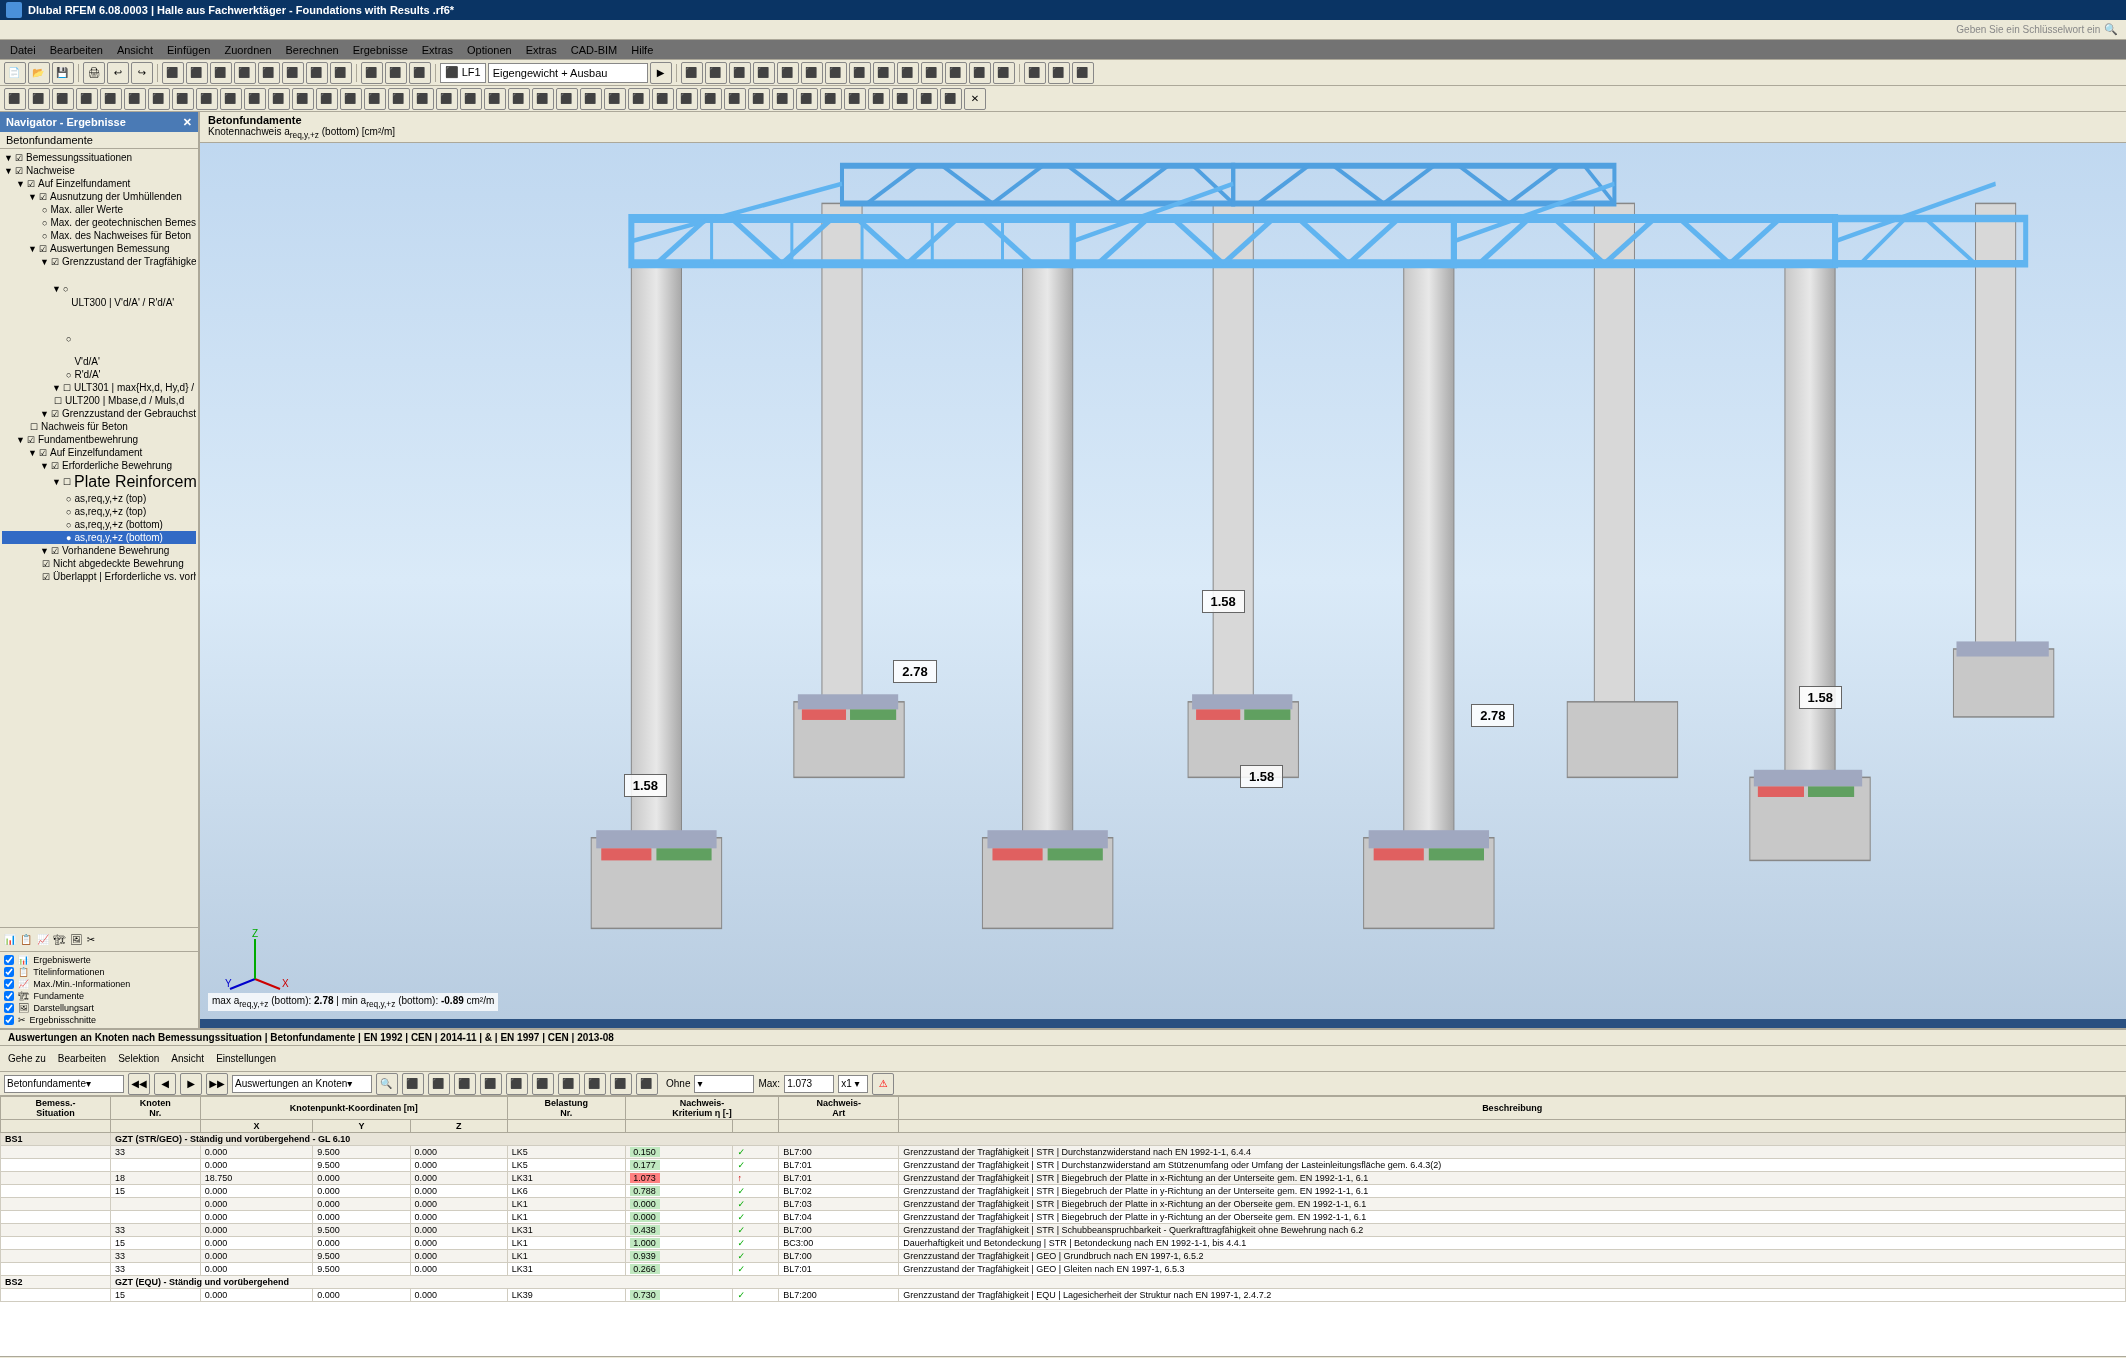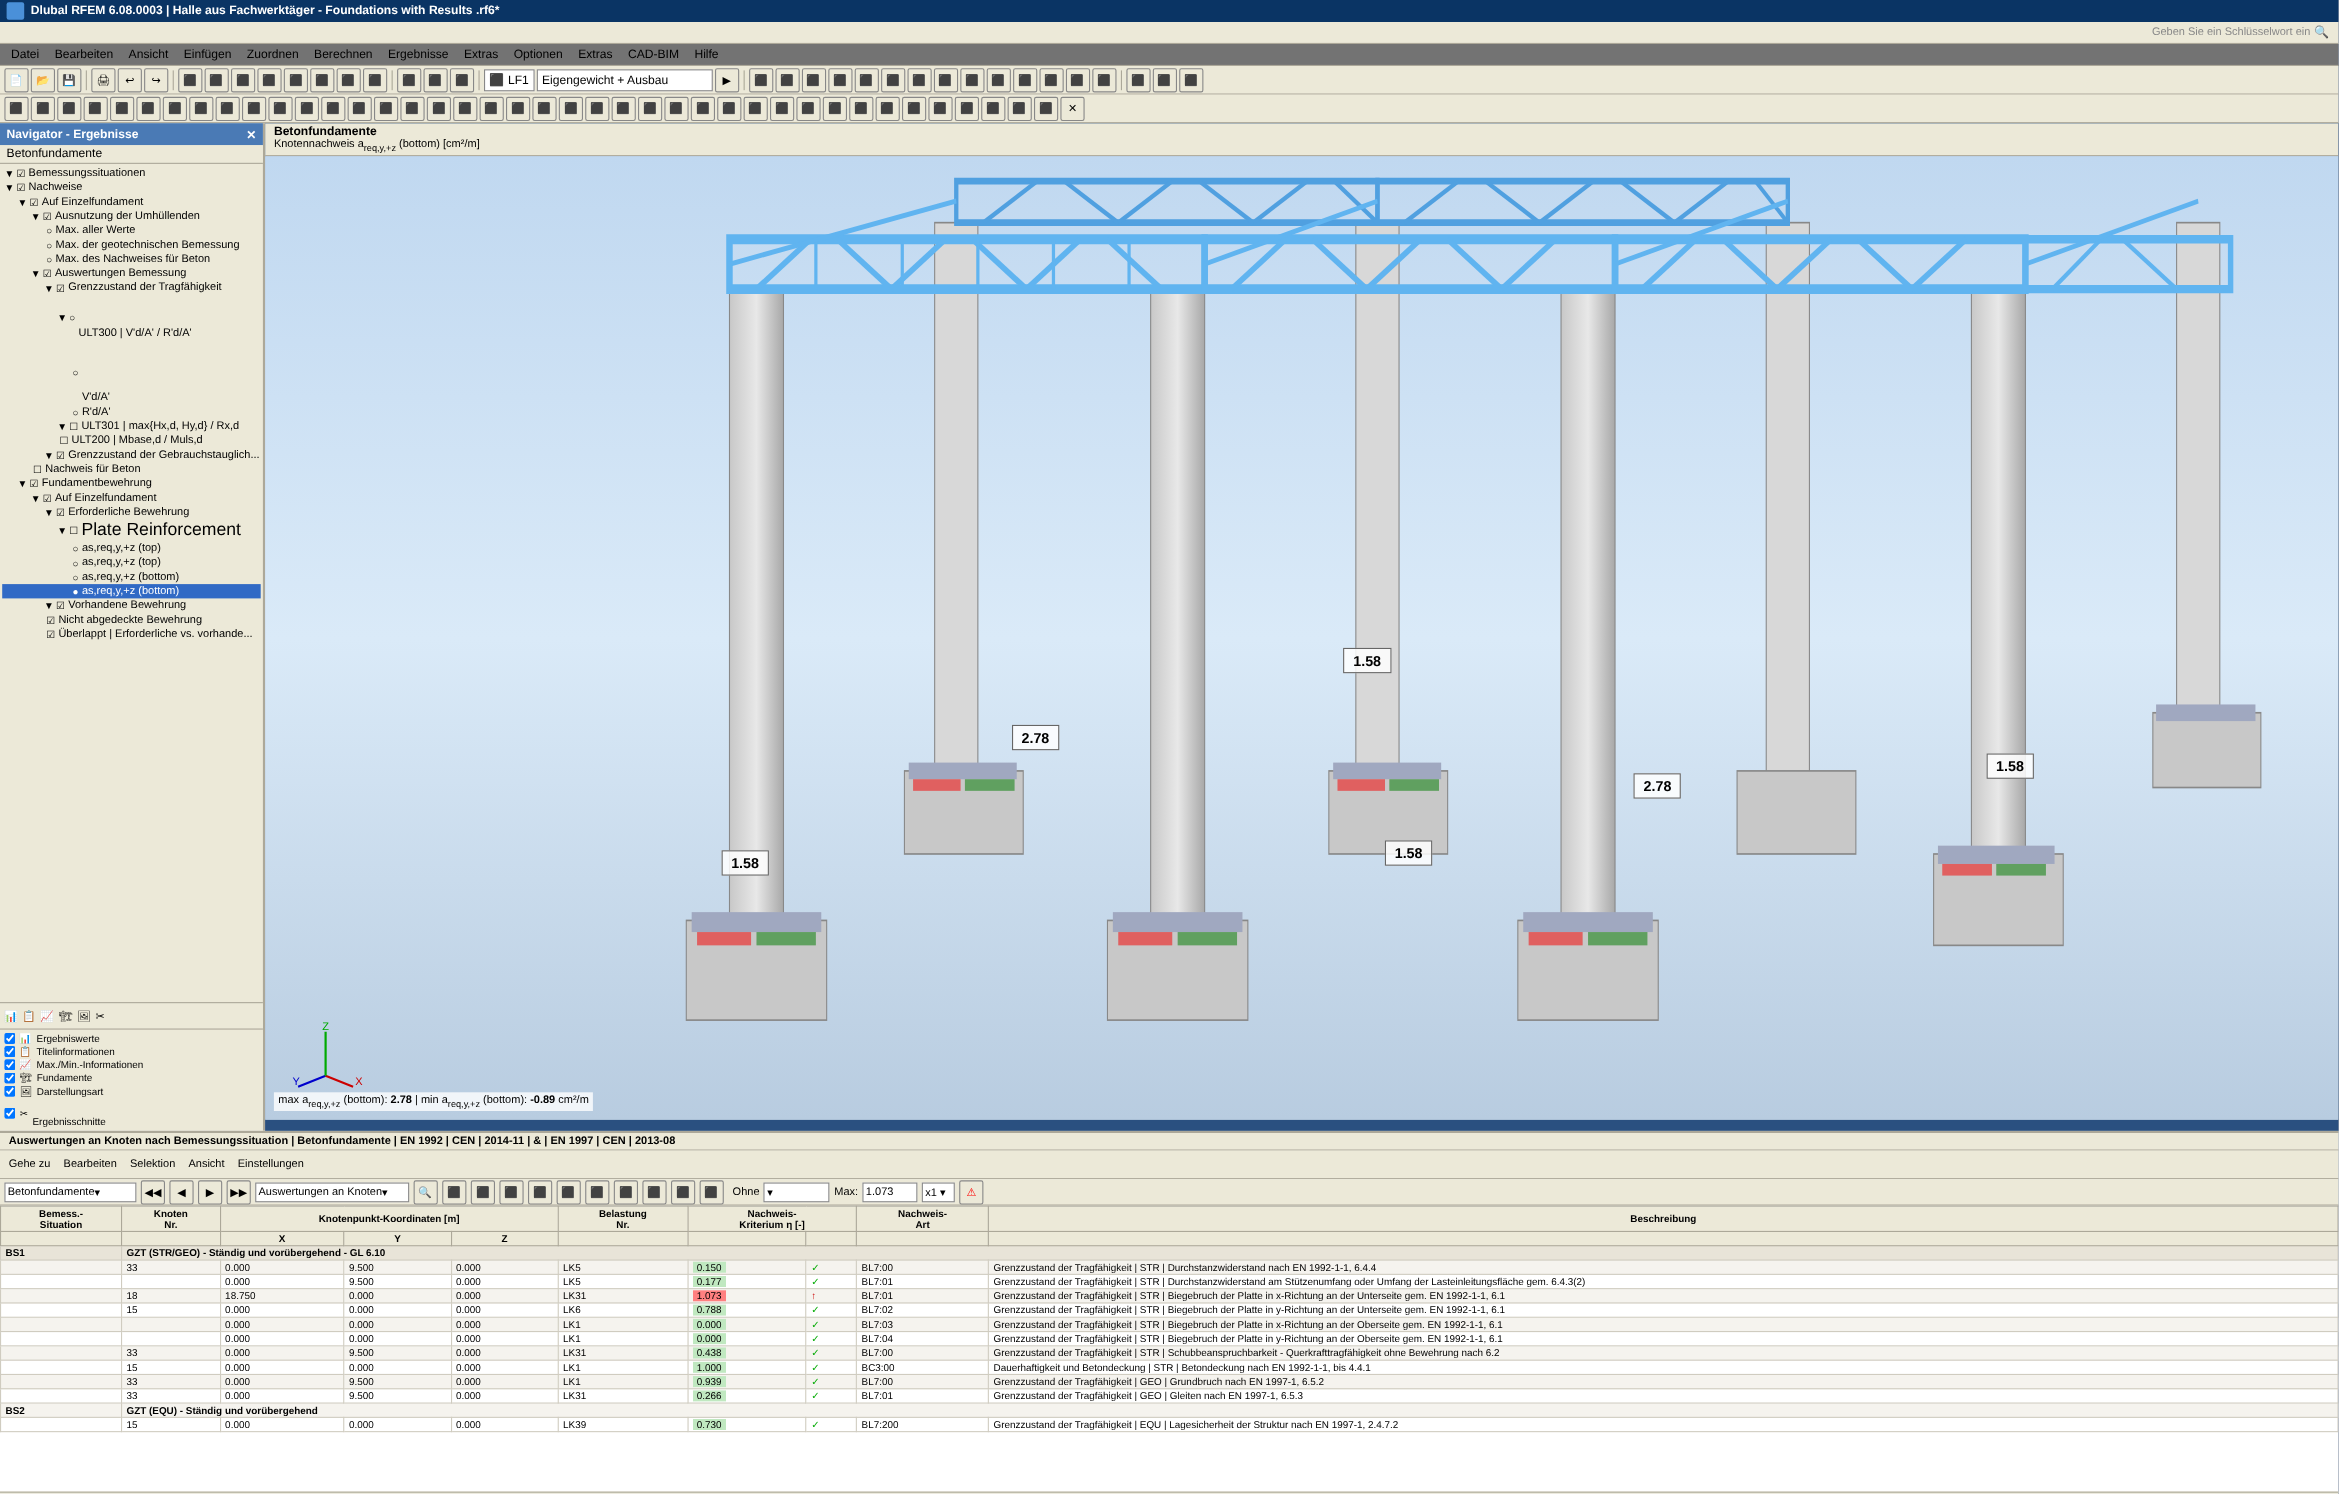--- a/index.html
+++ b/index.html
@@ -73,21 +73,21 @@
       height: calc(1358px - 20px - 20px - 26px - 26px);
     }
     .content-area {
       display: flex;
       flex: 1;
       height: calc(100% - 350px);
     }
 
     
     .navigator {
-      width: 241px;
+      width: 200px;
       background: #ece9d8;
       border-right: 2px solid #aca899;
       display: flex;
       flex-direction: column;
       flex-shrink: 0;
     }
     .navigator-header {
       background: #4a7ab5;
       color: #fff;
       padding: 2px 6px;
@@ -584,21 +584,21 @@
           <span style="font-size:9px;">Fundamente</span>
         </div>
         <div style="display:flex;align-items:center;gap:4px;padding:1px 0;">
           <input type="checkbox" checked="" style="width: 10px; height: 10px;">
           <span style="font-size:9px;">🖼</span>
           <span style="font-size:9px;">Darstellungsart</span>
         </div>
         <div style="display:flex;align-items:center;gap:4px;padding:1px 0;">
           <input type="checkbox" checked="" style="width: 10px; height: 10px;">
           <span style="font-size:9px;">✂</span>
-          <span style="font-size:9px;margin-top:16px;">Ergebnisschnitte</span>
+          <span style="font-size:9px;">Ergebnisschnitte</span>
         </div>
       </div>
     </div>
 
     <div class="viewport">
       <div style="background:#ece9d8; padding:2px 8px; border-bottom:1px solid #aca899;">
         <div style="font-size:11px;font-weight:bold;">Betonfundamente</div>
         <div style="font-size:10px;">
           Knotennachweis a<sub>req,y,+z</sub> (bottom) [cm²/m]
         </div>

